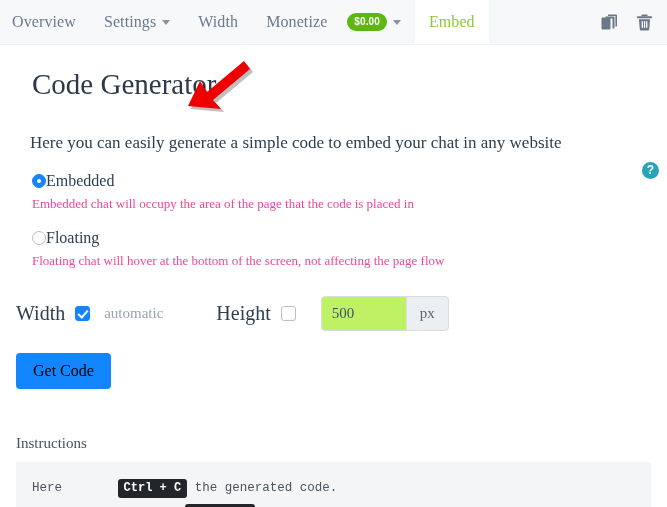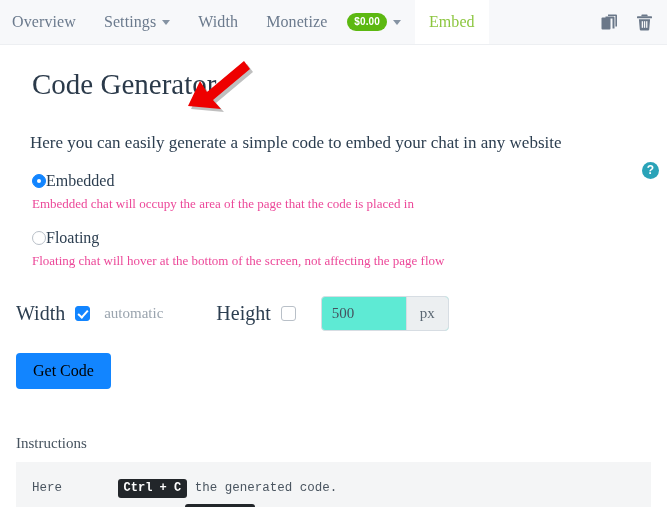--- a/index.html
+++ b/index.html
@@ -195,21 +195,21 @@
     margin-left: 14px;
   }
   .height-group { margin-left: 53px; display: flex; align-items: center; }
   .input-group {
     display: flex;
     margin-left: 25px;
     height: 33px;
     border: 1px solid #d7dde3;
     border-radius: 4px;
     overflow: hidden;
-    background: #5eead4;
+    background: #bef264;
   }
   .input-group input {
     border: none;
     outline: none;
     width: 64px;
     padding: 0 10px;
     font-family: "Liberation Serif", serif;
     font-size: 15px;
     color: #45525f;
     background: transparent;

